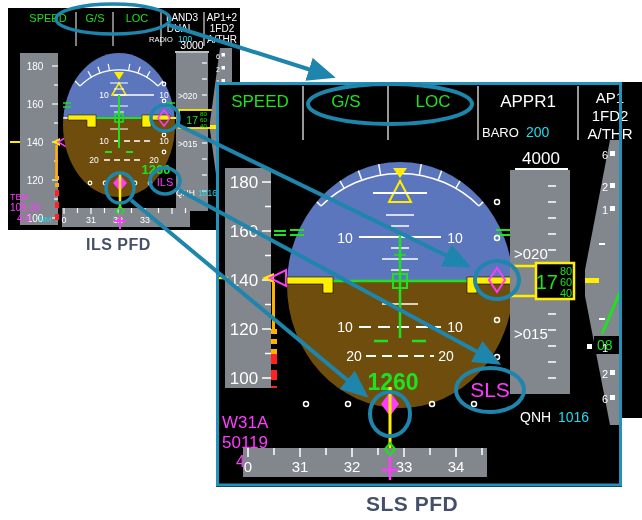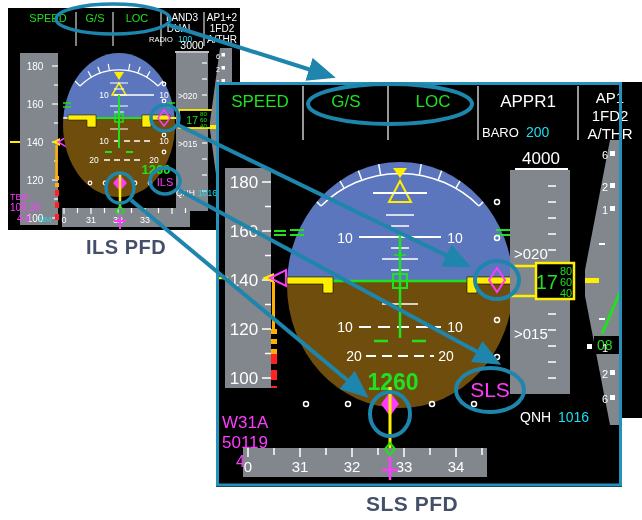--- a/index.html
+++ b/index.html
@@ -13,21 +13,21 @@
        font-family:"Liberation Sans",sans-serif;}
   svg{position:absolute;display:block;}
   svg text{font-family:"Liberation Sans",sans-serif;}
   .fw{fill:#ffffff}.fg{fill:var(--pfd-green)}.fm{fill:var(--pfd-magenta)}
   .fc{fill:var(--pfd-cyan)}.fy{fill:var(--pfd-yellow)}
   .ft{fill:var(--tape)}
   .sw{stroke:#ffffff}.sg{stroke:var(--pfd-green)}.sm{stroke:var(--pfd-magenta)}
   .sy{stroke:var(--pfd-yellow)}.sa{stroke:var(--pfd-amber)}
   .none{fill:none}
   .caption{position:absolute;color:var(--caption);font-weight:bold;letter-spacing:0.5px;}
-  #cap-small{left:86px;top:236px;font-size:20px;}
+  #cap-small{left:86px;top:236px;font-size:16px;}
   #cap-large{left:366px;top:492px;font-size:21px;text-align:right;}
 </style>
 </head>
 <body>
 
 <svg id="pfd-small" style="left:8px;top:8px" width="232" height="222" viewBox="0 0 232 222">
   <defs>
     <clipPath id="ballS">
         <ellipse cx="111" cy="117" rx="56" ry="72"></ellipse>
       </clipPath>

